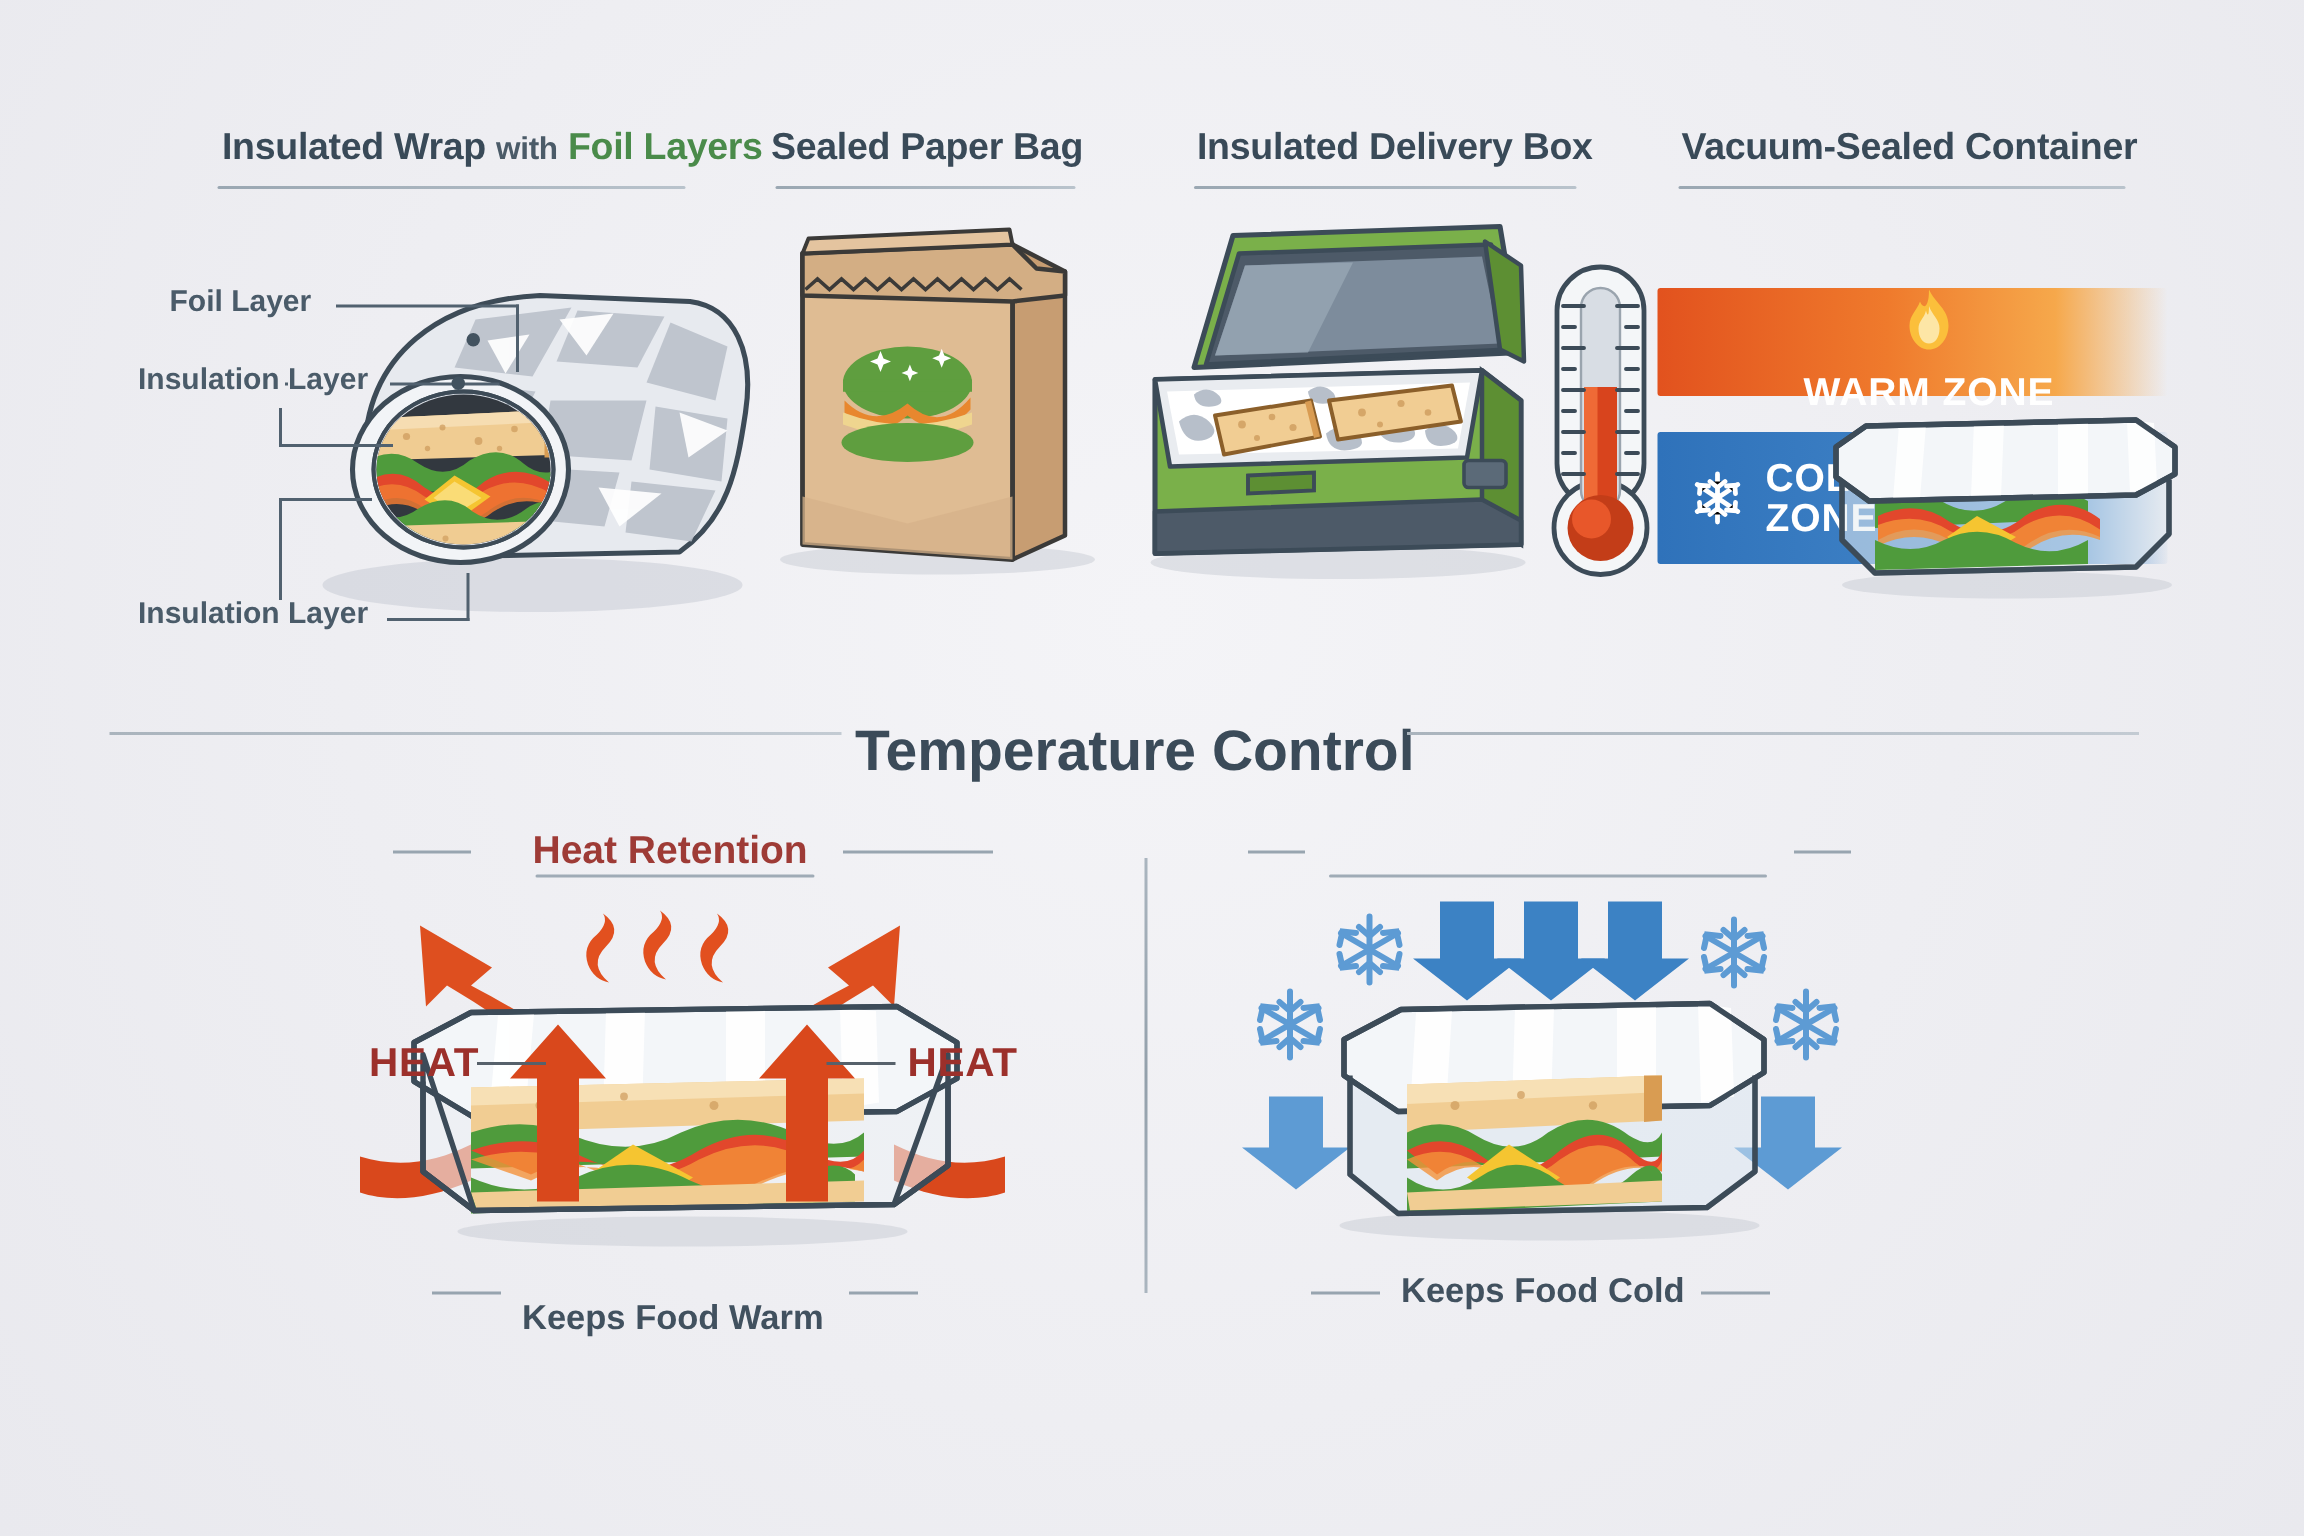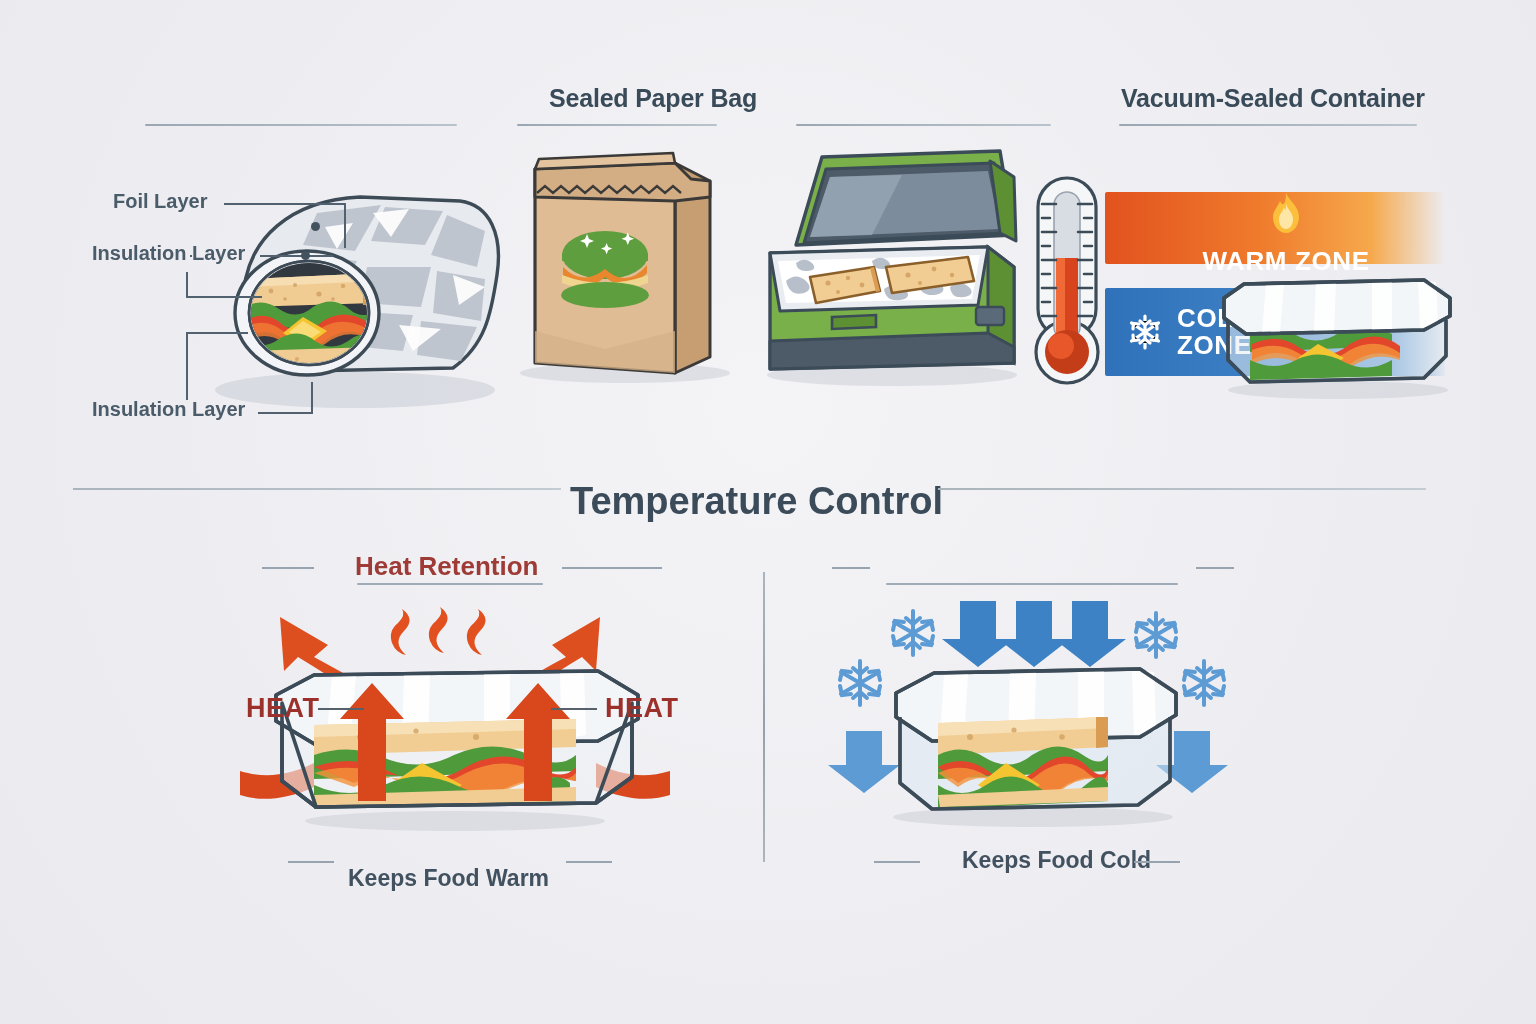--- a/index.html
+++ b/index.html
@@ -63,25 +63,31 @@
   .zone.cold{background:linear-gradient(90deg,#2f72ba 0%,#3f82c6 55%,#5f9ad4 85%,rgba(95,154,212,.05) 100%);}
   .zone .ztext{line-height:1.05;}
 
   svg{display:block;overflow:visible;}
 </style>
 </head>
 <body>
 
 <div class="stage">
 
+  <div class="hdr" style="left:148px;top:84px;">
+    <span>Insulated Wrap</span>
+    <span class="small">with</span>
+    <span class="accent">Foil Layers</span>
+  </div>
   <div class="hdr-rule" style="left:145px;top:124px;width:312px;"></div>
 
-  <div class="hdr" style="left:549px;top:84px;text-align:center;">Sealed Paper Bag</div>
+  <div class="hdr" style="left:514px;top:84px;text-align:center;">Sealed Paper Bag</div>
   <div class="hdr-rule" style="left:517px;top:124px;width:200px;"></div>
 
+  <div class="hdr" style="left:798px;top:84px;">Insulated Delivery Box</div>
   <div class="hdr-rule" style="left:796px;top:124px;width:255px;"></div>
 
   <div class="hdr" style="left:1121px;top:84px;">Vacuum-Sealed Container</div>
   <div class="hdr-rule" style="left:1119px;top:124px;width:298px;"></div>
 
   <div class="abs" style="left:185px;top:175px;">
     <svg width="330" height="240" viewBox="0 0 330 240">
 
       <ellipse cx="170" cy="215" rx="140" ry="18" fill="#c8ccd6" opacity=".55"></ellipse>
 
@@ -498,16 +504,16 @@
       <path d="M100,178 q26,-12 50,4 q26,18 52,-4 q28,-20 50,2 q14,11 18,-2 l0,8 q-24,-8 -48,10 q-26,18 -52,-4 q-26,-18 -50,0 Z" fill="#f4923a" opacity=".8"></path>
       <path d="M168,168 L202,190 L172,210 L140,190 Z" fill="#f5c531"></path>
       <path d="M100,190 q24,16 48,0 q26,-18 52,2 q26,18 50,-4 q14,-12 20,0 l0,18 l-170,8 Z" fill="#4f9b3c"></path>
       <path d="M100,200 L270,192 L270,206 L102,212 Z" fill="#f1cd93"></path>
 
       <path d="M62,122 L62,188 L94,214 L300,210 L332,186 L332,122" fill="none" stroke="#3c4b58" stroke-width="3.6" stroke-linejoin="round"></path>
     </svg>
   </div>
 
   <div class="cap-dash" style="left:874px;top:861px;width:46px;"></div>
-  <div class="cap" style="left:934px;top:847px;margin-left:28px;">Keeps Food Cold</div>
+  <div class="cap" style="left:934px;top:847px;">Keeps Food Cold</div>
   <div class="cap-dash" style="left:1134px;top:861px;width:46px;"></div>
 
 </div>
 
 </body></html>

